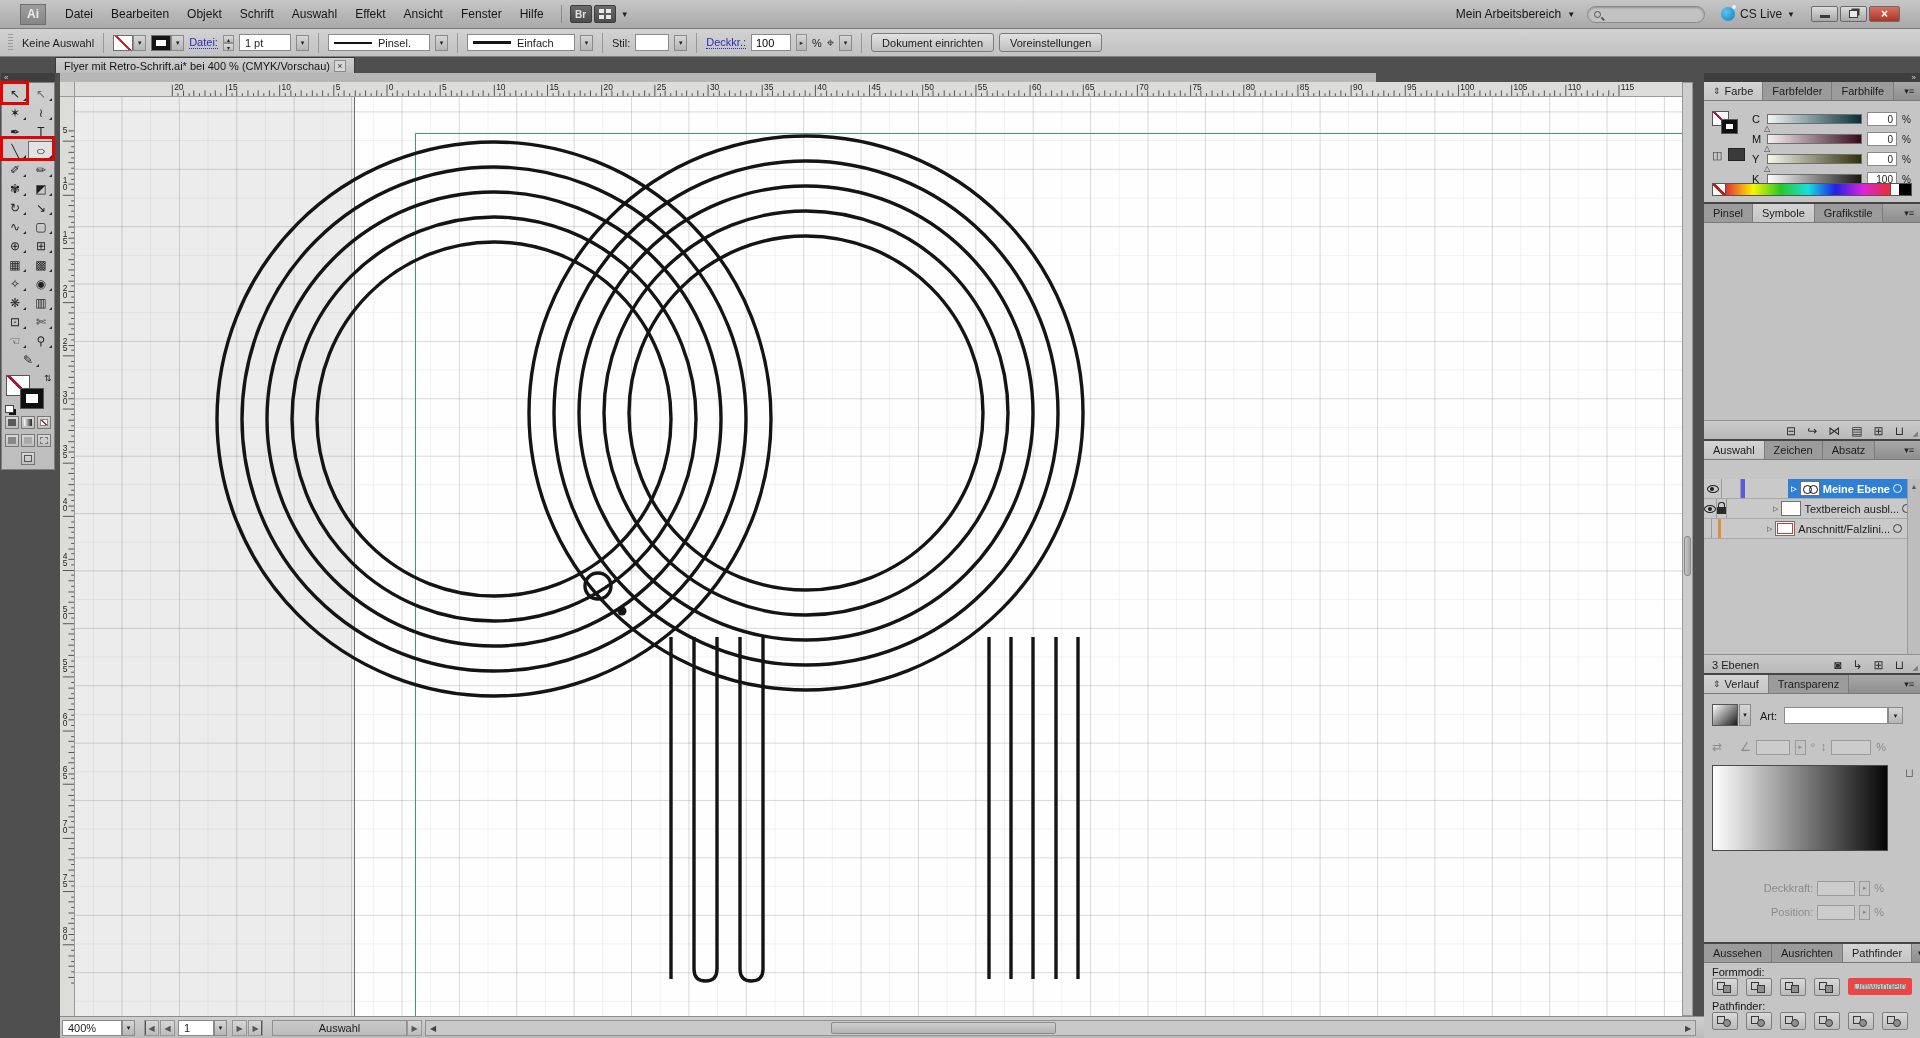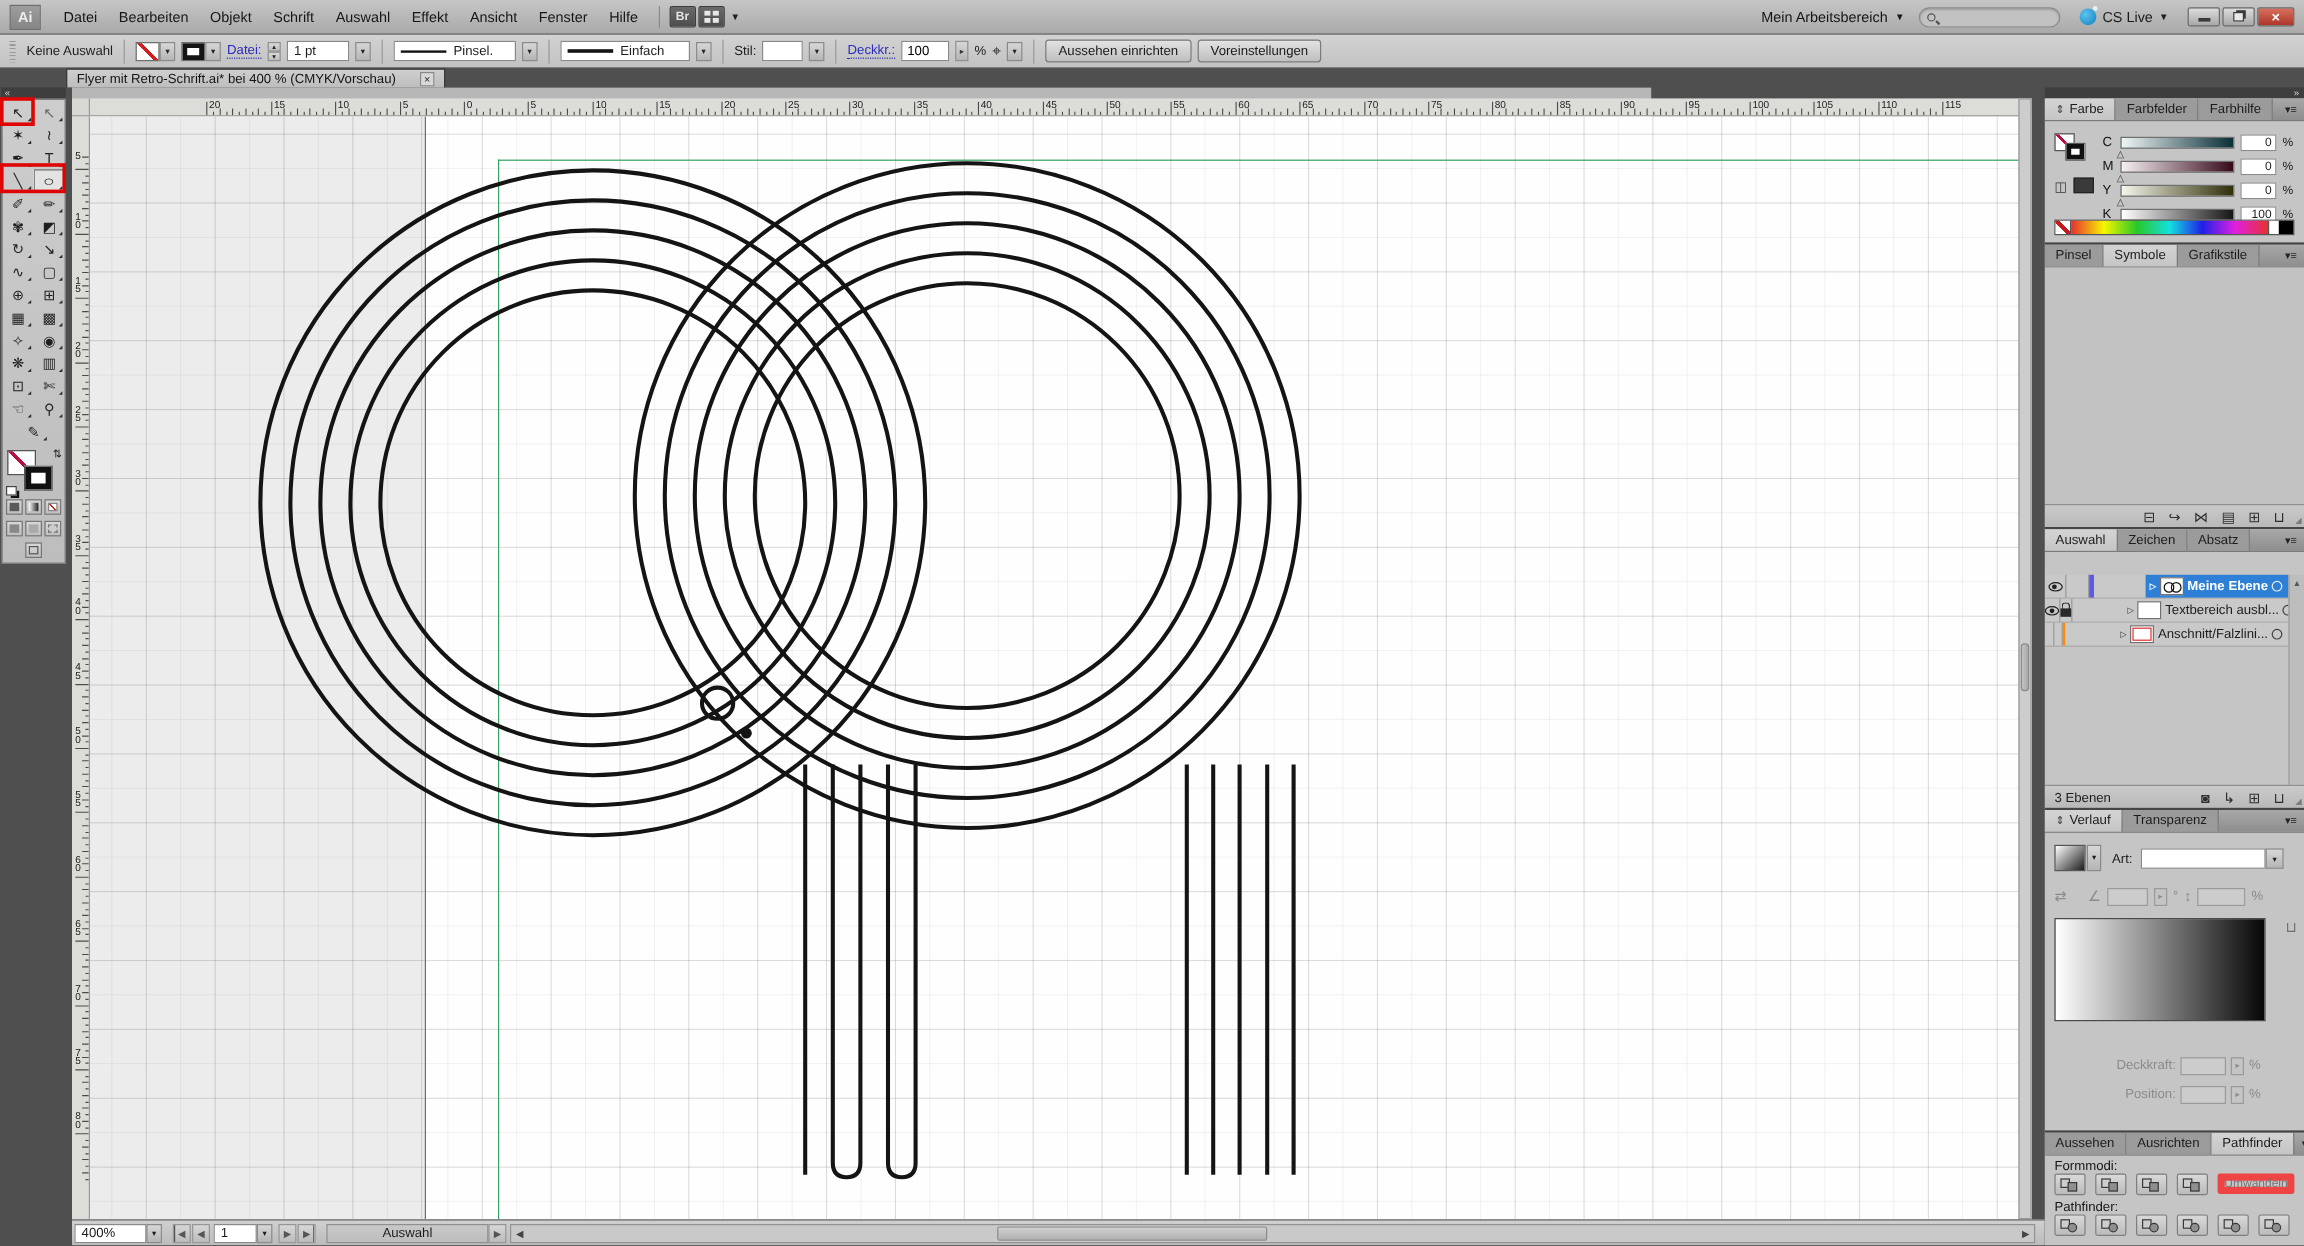--- a/index.html
+++ b/index.html
@@ -3,21 +3,21 @@
 <meta charset="utf-8">
 <style>
   * { margin:0; padding:0; box-sizing:border-box; }
   html,body { background:#333; }
   body { font-family:"Liberation Sans",sans-serif; font-size:11px; color:#1c1c1c; -webkit-font-smoothing:antialiased; }
   #screen { position:relative; width:1920px; height:1038px; overflow:hidden; background:#4F4F4F; }
 
   
   #appbar { position:absolute; left:0; top:0; width:1920px; height:29px;
             background:linear-gradient(#C6C6C6,#A9A9A9); border-bottom:1px solid #7d7d7d;
-            display:flex; align-items:center; padding:0 8px; gap:2px; }
+            display:flex; align-items:center; padding:0 20px; gap:2px; }
   .ai-logo { width:26px; height:21px; background:linear-gradient(#9d9d9d,#868686); border:1px solid #6e6e6e;
              color:#ececec; font-weight:bold; font-size:12px; display:flex; align-items:center; justify-content:center; margin-right:8px; }
   .menu-item { padding:0 9px; line-height:29px; font-size:12px; color:#161616; cursor:default; }
   .abar-sep { width:1px; height:18px; background:#8a8a8a; margin:0 6px; }
   .sq-btn { height:18px; min-width:22px; background:linear-gradient(#6a6a6a,#4c4c4c); border:1px solid #3c3c3c;
             color:#e3e3e3; font-size:10px; font-weight:bold; display:flex; align-items:center; justify-content:center; border-radius:2px; padding:0 3px;}
   .arr-grid { width:12px; height:11px; background:
       linear-gradient(#e8e8e8,#e8e8e8) 0 0/5px 4px no-repeat,
       linear-gradient(#e8e8e8,#e8e8e8) 7px 0/5px 4px no-repeat,
       linear-gradient(#e8e8e8,#e8e8e8) 0 6px/5px 4px no-repeat,
@@ -62,21 +62,21 @@
   .cinput { width:40px; height:17px; background:#fff; border:1px solid #8a8a8a; font-size:11px; padding:0 4px; }
   .spinbtn { width:11px; height:17px; display:flex; align-items:center; justify-content:center; font-size:7px; color:#333;
              background:linear-gradient(#d7d7d7,#b5b5b5); border:1px solid #909090;}
   .cbtn { height:19px; padding:0 10px; background:linear-gradient(#e2e2e2,#bfbfbf); border:1px solid #7b7b7b; border-radius:3px;
           font-size:11px; color:#1a1a1a; display:flex; align-items:center; }
   .isoicon { font-size:13px; color:#333; }
 
   
   #tabstrip { position:absolute; left:0; top:57px; width:1920px; height:16px; background:#4F4F4F; }
   .doctab { position:absolute; left:55px; top:0; height:16px; background:linear-gradient(#CFCFCF,#BDBDBD);
-            border:1px solid #3a3a3a; border-bottom:none; display:flex; align-items:center; gap:20px; padding:0 8px; font-size:11px; color:#141414;}
+            border:1px solid #3a3a3a; border-bottom:none; display:flex; align-items:center; gap:4px; padding:0 8px; font-size:11px; color:#141414;}
   .tabclose { width:12px; height:12px; border:1px solid #8a8a8a; background:#d8d8d8; font-size:9px; line-height:10px; text-align:center; color:#333; }
 
   
   #leftstrip { position:absolute; left:0; top:73px; width:60px; height:965px; background:#4F4F4F; }
   .chevstrip { position:absolute; left:1px; top:0; width:54px; height:9px; background:#3E3E3E; color:#cfcfcf;
                font-size:8px; line-height:9px; padding-left:3px; }
   #toolbar { position:absolute; left:1px; top:9px; width:54px; background:linear-gradient(#CDCDCD,#BDBDBD); border:1px solid #7f7f7f; padding:1px 0 4px 0;}
   #toolgrid { display:grid; grid-template-columns:26px 26px; justify-content:center; }
   .tool { width:26px; height:19px; display:flex; align-items:center; justify-content:center; position:relative; color:#1f1f1f; }
   .tool .tglyph { font-size:12px; line-height:1; }
@@ -312,21 +312,21 @@
     <div class="combo" style="width:34px"></div>
     <span class="dbtn">▾</span>
     <div class="csep"></div>
     <span class="bluelink">Deckkr.:</span>
     <input class="cinput" value="100" style="">
     <span class="spinbtn">▸</span>
     <span class="clabel">%</span>
     <span class="isoicon">⌖</span>
     <span class="dbtn">▾</span>
     <div class="csep"></div>
-    <div class="cbtn">Aussehen einrichten</div>
+    <div class="cbtn">Dokument einrichten</div>
     <div class="cbtn">Voreinstellungen</div>
   </div>
 
   <div id="tabstrip">
     <div class="doctab">
       <span>Flyer mit Retro-Schrift.ai* bei 400 % (CMYK/Vorschau)</span>
       <span class="tabclose">×</span>
     </div>
   </div>
 

